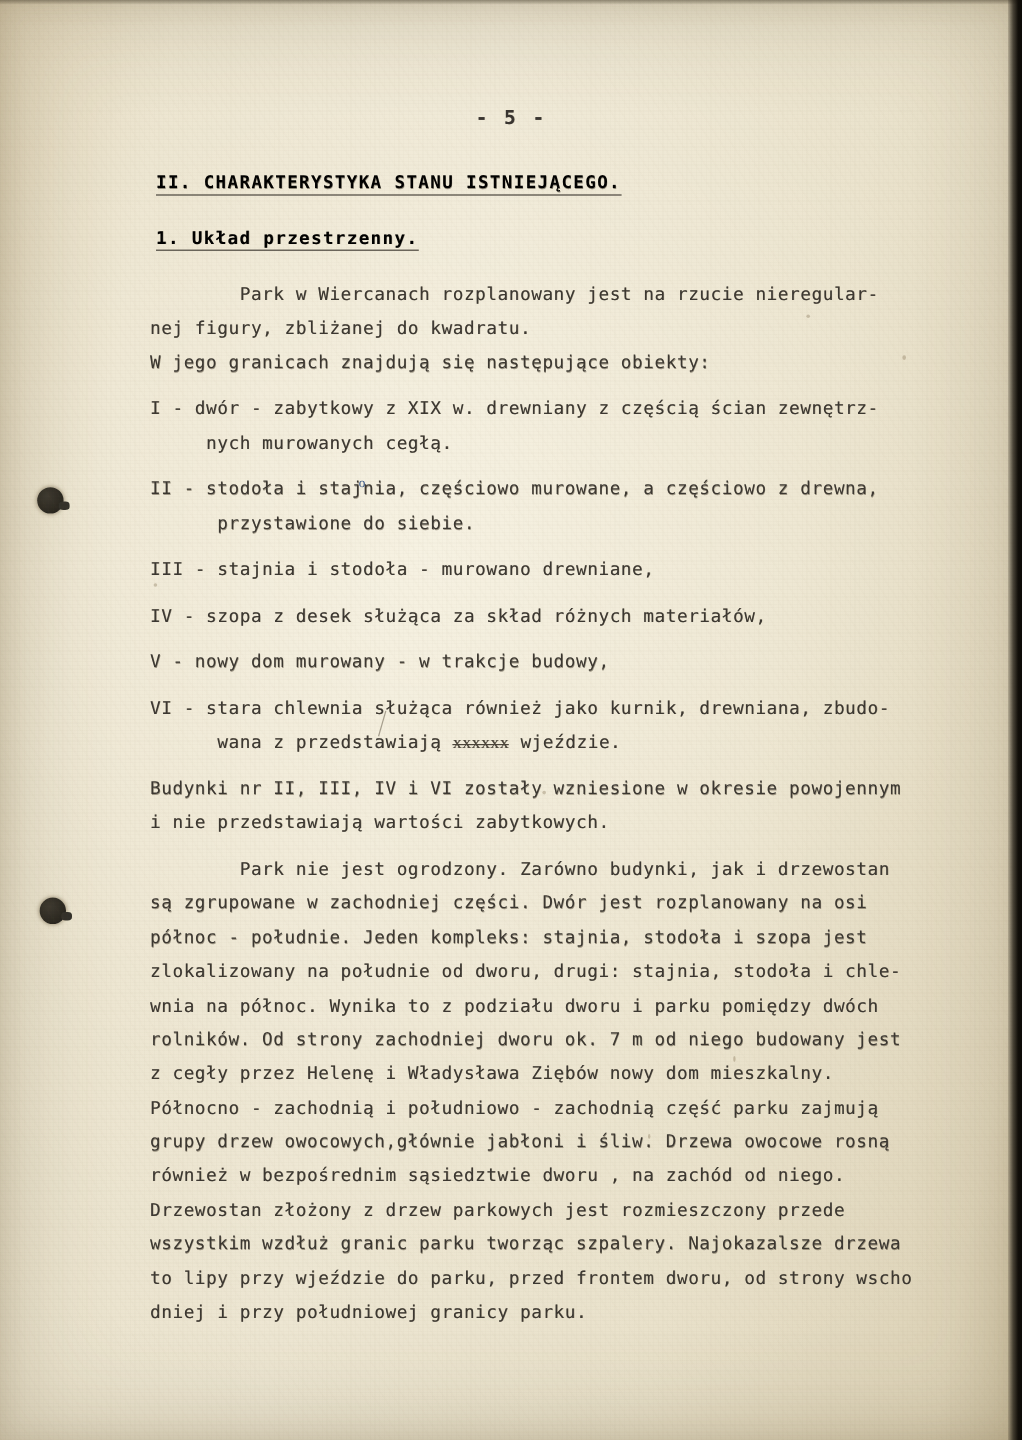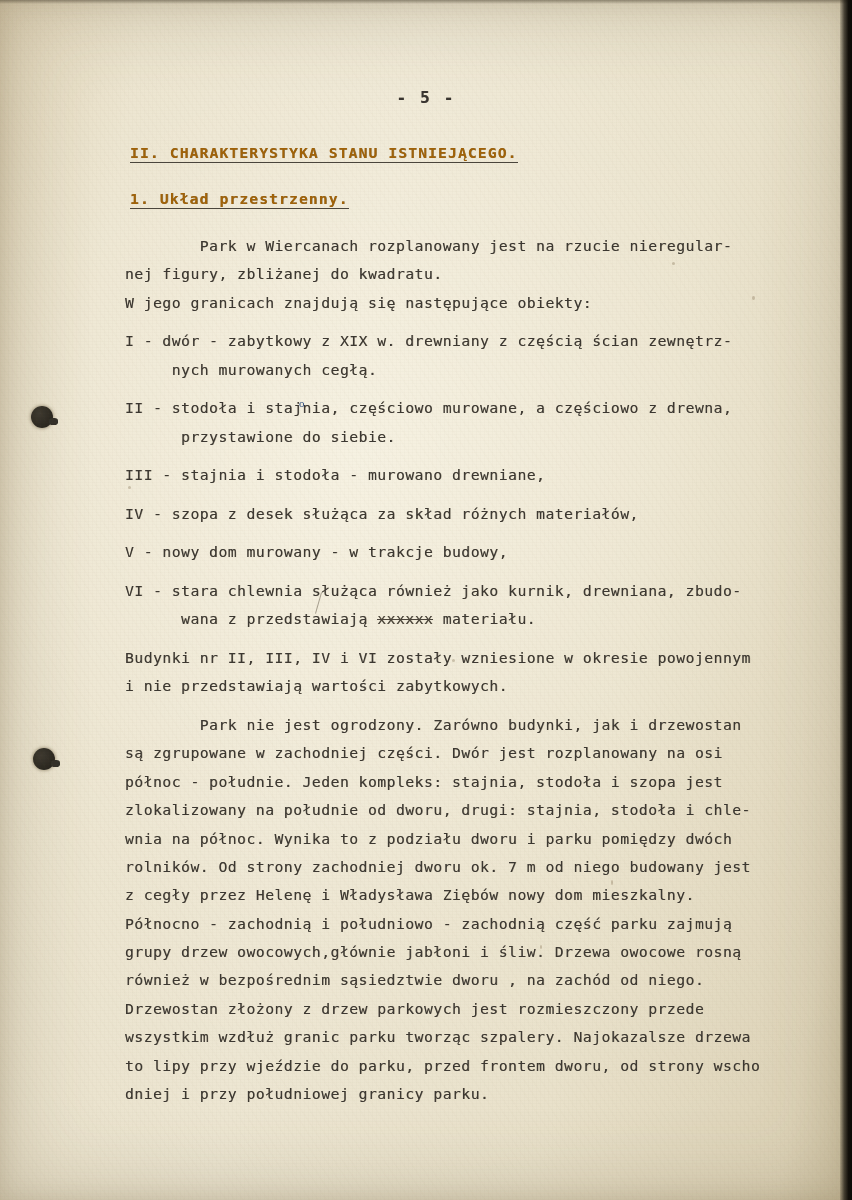--- a/index.html
+++ b/index.html
@@ -77,21 +77,21 @@
     text-align: center;
     font-size: 16px;
     letter-spacing: 2.2px;
     font-weight: bold;
     color: #383430;
   }
 
   .heading {
     font-weight: bold;
     letter-spacing: 1.15px;
-    color: #a16207;
+    color: #000000;
   }
   .heading .ul {
     border-bottom: 1.6px solid #4a453c;
     padding-bottom: 1px;
   }
 
   #body-block {
     position: absolute;
     left: 125px;
     top: 232px;
@@ -103,20 +103,21 @@
     color: #3b3731;
     white-space: pre;
     height: 28.4px;
     line-height: 28.4px;
     text-shadow: 0.35px 0.25px 0.5px rgba(75,66,50,0.5);
   }
   .line.gap-before { margin-top: 10.2px; }
   .strike {
     position: relative;
     color: #4a443a;
+    font-family: Liberation Serif, serif;
   }
   .strike::after {
     content: "";
     position: absolute;
     left: 0; right: 0;
     top: 52%;
     border-top: 1.2px solid #4a443a;
   }
 
   
@@ -186,21 +187,21 @@
     <div class="line gap-before">II - stodoła i stajnia, częściowo murowane, a częściowo z drewna,</div>
     <div class="line">      przystawione do siebie.</div>
 
     <div class="line gap-before">III - stajnia i stodoła - murowano drewniane,</div>
 
     <div class="line gap-before">IV - szopa z desek służąca za skład różnych materiałów,</div>
 
     <div class="line gap-before">V - nowy dom murowany - w trakcje budowy,</div>
 
     <div class="line gap-before">VI - stara chlewnia służąca również jako kurnik, drewniana, zbudo-</div>
-    <div class="line"><span>      wana z przedstawiają </span><span class="strike">xxxxxx</span><span> materiału.</span></div>
+    <div class="line"><span>      wana z przedstawiają </span><span class="strike">xxxxxx</span><span> wjeździe.</span></div>
 
     <div class="line gap-before">Budynki nr II, III, IV i VI zostały wzniesione w okresie powojennym</div>
     <div class="line">i nie przedstawiają wartości zabytkowych.</div>
 
     <div class="line gap-before">        Park nie jest ogrodzony. Zarówno budynki, jak i drzewostan</div>
     <div class="line">są zgrupowane w zachodniej części. Dwór jest rozplanowany na osi</div>
     <div class="line">północ - południe. Jeden kompleks: stajnia, stodoła i szopa jest</div>
     <div class="line">zlokalizowany na południe od dworu, drugi: stajnia, stodoła i chle-</div>
     <div class="line">wnia na północ. Wynika to z podziału dworu i parku pomiędzy dwóch</div>
     <div class="line">rolników. Od strony zachodniej dworu ok. 7 m od niego budowany jest</div>

